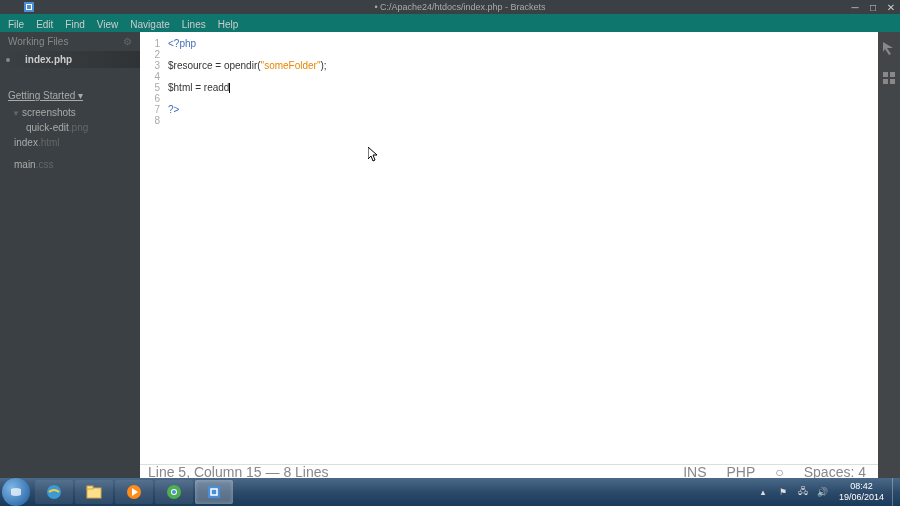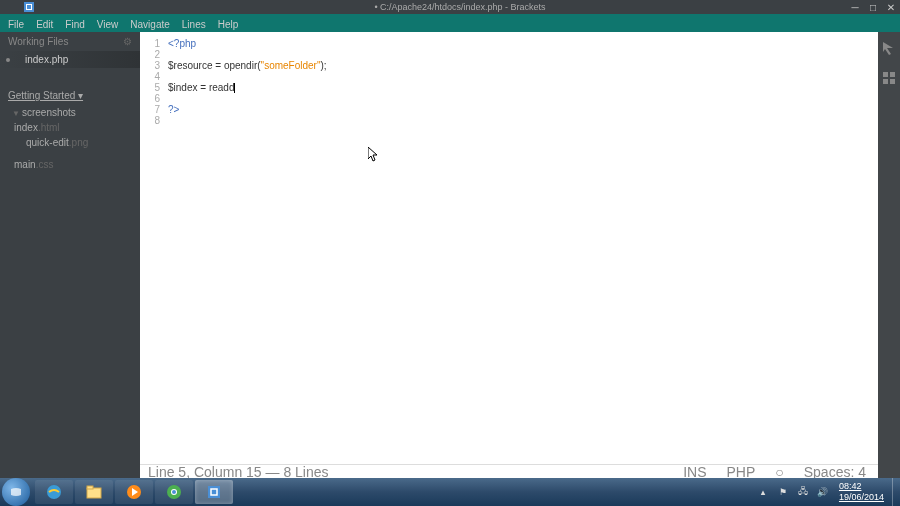--- a/index.html
+++ b/index.html
@@ -9,21 +9,21 @@
 .app-icon::after{content:'';position:absolute;inset:2px;border:1px solid #fff;}
 .title-text{position:absolute;left:50%;transform:translateX(-50%);color:#aaa;font-size:9px;}
 .window-controls{position:absolute;right:0;display:flex;}
 .window-btn{width:18px;height:14px;color:#ccc;display:flex;align-items:center;justify-content:center;font-size:10px;cursor:pointer;}
 .menubar{height:18px;background:#0f766e;display:flex;align-items:flex-end;padding:0 2px;}
 .menu-item{color:#ccc;font-size:10px;padding:2px 6px;cursor:pointer;}
 .main{display:flex;height:446px;}
 .sidebar{width:140px;background:#3b4044;color:#aaa;font-size:10px;overflow:hidden;}
 .panel-header{padding:4px 8px;color:#888;font-size:10px;display:flex;align-items:flex-end;justify-content:space-between;}
 .gear{color:#666;cursor:pointer;}
-.working-file{padding:3px 8px 3px 25px;color:#ccc;position:relative;}
+.working-file{padding:3px 8px 3px 25px;color:#ccc;position:relative;font-weight:bold;}
 .working-file.active{background:linear-gradient(to right,#3b4044 0%,#2f3336 100%);}
 .working-file.active::after{content:'';position:absolute;right:-8px;top:0;width:0;height:0;border-top:9px solid transparent;border-bottom:9px solid transparent;border-left:8px solid #3b4044;}
 .dirty-dot{position:absolute;left:6px;top:7px;width:4px;height:4px;background:#888;border-radius:50%;}
 .getting-started{padding:4px 8px;margin-top:18px;color:#aaa;cursor:pointer;text-decoration:underline;}
 .tree-item{padding:2px 8px 2px 12px;color:#aaa;cursor:pointer;}
 .tree-item .tri{color:#666;margin-right:2px;font-size:8px;}
 .tree-file{padding:2px 8px 2px 26px;color:#aaa;cursor:pointer;}
 .tree-file .ext{color:#666;}
 .editor-area{flex:1;background:#fff;display:flex;flex-direction:column;position:relative;}
 .code-area{flex:1;display:flex;font-family:Consolas,monospace;font-size:10px;line-height:11px;padding-top:6px;}
@@ -44,21 +44,21 @@
 .right-rail{width:22px;background:#424649;display:flex;flex-direction:column;align-items:center;padding-top:8px;gap:14px;}
 .rail-icon{width:16px;height:16px;color:#777;cursor:pointer;display:flex;align-items:center;justify-content:center;}
 .taskbar{height:28px;background:linear-gradient(to bottom,#4a6a8a 0%,#2d4a6a 50%,#1a3a5a 100%);display:flex;align-items:center;padding:0 2px;position:relative;}
 .start-orb{width:28px;height:28px;border-radius:50%;background:radial-gradient(circle at 35% 35%,#7eb6e8,#1a5a9a);margin-right:4px;cursor:pointer;display:flex;align-items:center;justify-content:center;}
 .start-orb svg{width:16px;height:16px;}
 .task-btn{width:38px;height:24px;margin:0 1px;border-radius:2px;background:rgba(255,255,255,0.08);display:flex;align-items:center;justify-content:center;cursor:pointer;}
 .task-btn.active{background:rgba(255,255,255,0.25);box-shadow:inset 0 0 4px rgba(255,255,255,0.3);}
 .task-icon{width:18px;height:18px;}
 .systray{position:absolute;right:0;display:flex;align-items:center;height:100%;color:#fff;font-size:9px;}
 .tray-icon{width:16px;height:16px;margin:0 2px;display:flex;align-items:center;justify-content:center;color:#ddd;cursor:pointer;}
-.clock{text-align:left;padding:0 6px;line-height:11px;text-decoration:underline;}
+.clock{text-align:center;padding:0 6px;line-height:11px;}
 .show-desktop{width:8px;height:28px;border-left:1px solid rgba(255,255,255,0.3);margin-left:2px;}
 </style>
 </head>
 <body>
 
 <div class="titlebar">
   <div class="app-icon"></div>
   <div class="title-text">• C:/Apache24/htdocs/index.php - Brackets</div>
   <div class="window-controls">
     <div class="window-btn">─</div>
@@ -86,25 +86,25 @@
     <div class="working-file active">
       <span class="dirty-dot"></span>
       <span>index.php</span>
     </div>
     <div class="getting-started">
       <span>Getting Started ▾</span>
     </div>
     <div class="tree-item">
       <span class="tri">▼</span><span>screenshots</span>
     </div>
+    <div class="tree-file">
+      <span>quick-edit</span><span class="ext">.png</span>
+    </div>
     <div class="tree-file" style="padding-left:14px;">
       <span>index</span><span class="ext">.html</span>
-    </div>
-    <div class="tree-file">
-      <span>quick-edit</span><span class="ext">.png</span>
     </div>
     <div class="tree-file" style="padding-left:14px;margin-top:7px;">
       <span>main</span><span class="ext">.css</span>
     </div>
   </div>
 
   <div class="editor-area">
     <div class="code-area">
       <div class="gutter" id="gutter">
           <div>1</div>
@@ -114,21 +114,21 @@
           <div>5</div>
           <div>6</div>
           <div>7</div>
           <div>8</div>
         </div>
       <div class="code" id="code">
           <div class="code-line"><span class="kw">&lt;?php</span></div>
           <div class="code-line"></div>
           <div class="code-line"><span class="var">$resource</span><span class="op"> = </span><span class="fn">opendir</span><span class="op">(</span><span class="str">"someFolder"</span><span class="op">);</span></div>
           <div class="code-line"></div>
-          <div class="code-line"><span class="var">$index</span><span class="op"> = </span><span class="fn">readd</span><span class="cursor"></span></div>
+          <div class="code-line"><span class="var">$html</span><span class="op"> = </span><span class="fn">readd</span><span class="cursor"></span></div>
           <div class="code-line"></div>
           <div class="code-line"><span class="kw">?&gt;</span></div>
           <div class="code-line"></div>
         </div>
     </div>
     <div class="mouse-cursor">
       <svg width="12" height="16" viewBox="0 0 12 16">
           <path d="M0 0 L0 12 L3 9 L5 14 L7 13 L5 8 L9 8 Z" fill="#fff" stroke="#000" stroke-width="1"></path>
         </svg>
     </div>

